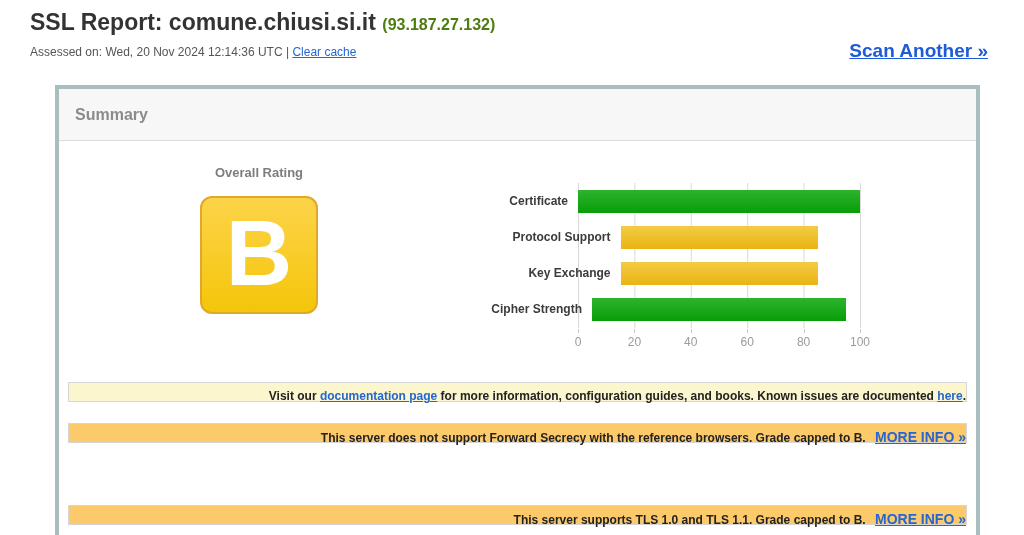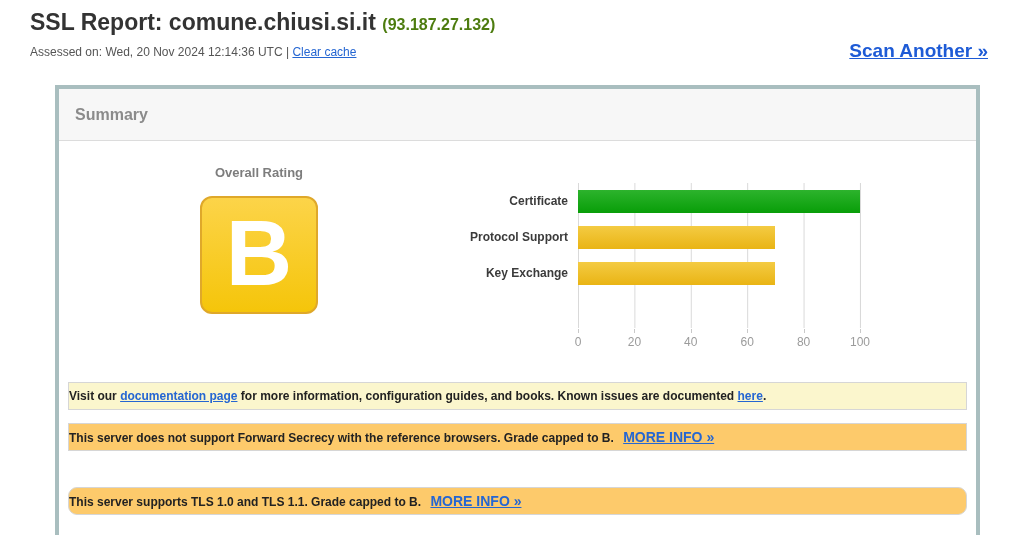--- a/index.html
+++ b/index.html
@@ -51,47 +51,47 @@
   
   .chart { position:absolute; left:339px; top:42px; }
   .chart-plot-grid {
     position:absolute; left:180px; top:0; width:283px; height:145px;
     background-image:linear-gradient(to right, #d9d9d9 1px, transparent 1px);
     background-size:56.4px 100%;
     border-right:1px solid #d9d9d9;
     box-sizing:border-box;
   }
   .chart-rows { position:relative; }
-  .chart-row { display:flex; height:36px; align-items:center; position:relative; }
+  .chart-row { display:flex; height:36px; align-items:center; position:relative;justify-content:center; }
   .chart-label {
     width:170px; padding-right:10px; text-align:right;
     font-size:12px; font-weight:bold; color:#3b3b3b; flex:none;
   }
   .chart-bar { height:23px; flex:none; }
   .chart-axis { position:absolute; left:180px; top:146px; width:284px; height:22px; }
   .tick-mark { position:absolute; top:0; width:1px; height:4px; background:#c9c9c9; }
   .tick-num {
     position:absolute; top:6px; transform:translateX(-50%);
     font-size:12px; color:#9b9b9b;
   }
   
   .msg {
-    position:absolute; left:9px; width:899px; height:28px;
+    position:absolute; left:9px; width:899px; height:20px;
     box-sizing:border-box; border:1px solid #d6d6d6;
-    text-align:left; line-height:26px;
+    text-align:right; line-height:26px;
     font-size:12px; font-weight:bold; color:#222222;
   }
   .msg a { font-weight:bold; }
   .msg .more-info { font-size:14px; margin-left:6px; }
   .msg-info { background:#fbf6cd; }
   .msg-warn { background:#fdca6b; }
   #msg-doc  { top:241px; }
   #msg-fs   { top:282px; }
   #msg-cert { top:323px; }
-  #msg-tls  { top:346px;border-radius:9px; }
+  #msg-tls  { top:364px; }
 </style>
 </head>
 <body>
 
 <h1 class="page-title">
   <span>SSL Report: comune.chiusi.si.it</span>
   <span class="ip">(93.187.27.132)</span>
 </h1>
 
 <div class="assessed-line">
@@ -121,20 +121,24 @@
             <div class="chart-bar" style="width: 282px; background: linear-gradient(rgb(45, 179, 45), rgb(8, 158, 8));"></div>
           </div>
           <div class="chart-row">
             <div class="chart-label">Protocol Support</div>
             <div class="chart-bar" style="width: 197px; background: linear-gradient(rgb(244, 203, 67), rgb(233, 180, 20));"></div>
           </div>
           <div class="chart-row">
             <div class="chart-label">Key Exchange</div>
             <div class="chart-bar" style="width: 197px; background: linear-gradient(rgb(244, 203, 67), rgb(233, 180, 20));"></div>
           </div>
+          <div class="chart-row">
+            <div class="chart-label">Cipher Strength</div>
+            <div class="chart-bar" style="width: 254px; background: linear-gradient(rgb(45, 179, 45), rgb(8, 158, 8));"></div>
+          </div>
         </div>
       <div class="chart-axis" id="chart-axis">
           <span class="tick-mark" style="left: 0px;"></span>
           <span class="tick-num" style="left: 0px;">0</span>
           <span class="tick-mark" style="left: 56.4px;"></span>
           <span class="tick-num" style="left: 56.4px;">20</span>
           <span class="tick-mark" style="left: 112.8px;"></span>
           <span class="tick-num" style="left: 112.8px;">40</span>
           <span class="tick-mark" style="left: 169.2px;"></span>
           <span class="tick-num" style="left: 169.2px;">60</span>

